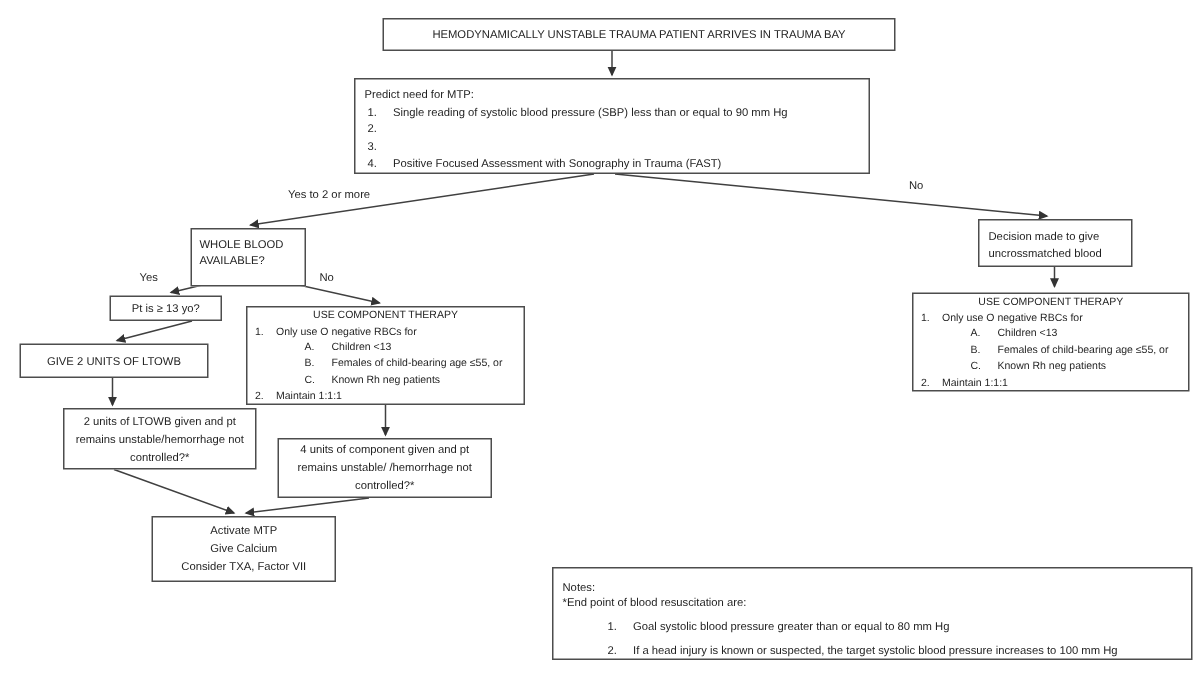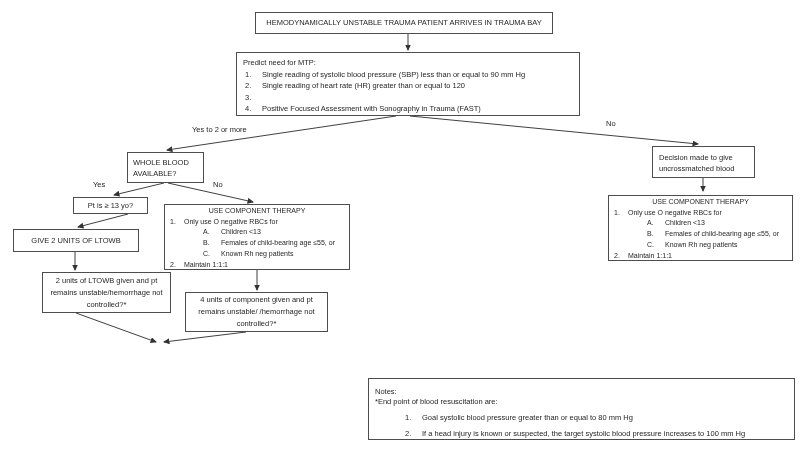--- a/index.html
+++ b/index.html
@@ -65,49 +65,48 @@
       <line x1="168" y1="183" x2="253" y2="202" marker-end="url(#arrow)"></line>
       <line x1="128" y1="214" x2="78" y2="227" marker-end="url(#arrow)"></line>
       <line x1="75" y1="252" x2="75" y2="270" marker-end="url(#arrow)"></line>
       <line x1="257" y1="270" x2="257" y2="290" marker-end="url(#arrow)"></line>
       <line x1="76" y1="313" x2="156" y2="342" marker-end="url(#arrow)"></line>
       <line x1="246" y1="332" x2="164" y2="342" marker-end="url(#arrow)"></line>
       <line x1="703" y1="178" x2="703" y2="191" marker-end="url(#arrow)"></line>
     </g>
   </svg>
 
-  <div class="box center" style="left:255px;top:12px;width:298px;height:22px;">
+  <div class="box center" style="left:255px;top:12px;width:342px;height:22px;">
     <span>HEMODYNAMICALLY UNSTABLE TRAUMA PATIENT ARRIVES IN TRAUMA BAY</span>
   </div>
 
   <div class="box predict" style="left:236px;top:52px;width:344px;height:64px;">
     <div class="ptitle">Predict need for MTP:</div>
     <div class="prow">
       <span class="m">1.</span>
       <span>Single reading of systolic blood pressure (SBP) less than or equal to 90 mm Hg</span>
     </div>
     <div class="prow">
       <span class="m">2.</span>
-      <span>Single reading of heart rate (HR) greater than or equal to 120</span>
     </div>
     <div class="prow">
       <span class="m">3.</span>
     </div>
     <div class="prow">
       <span class="m">4.</span>
       <span>Positive Focused Assessment with Sonography in Trauma (FAST)</span>
     </div>
   </div>
 
   <div class="lbl" style="left:192px;top:125px;">Yes to 2 or more</div>
   <div class="lbl" style="left:606px;top:119px;">No</div>
   <div class="lbl" style="left:93px;top:180px;">Yes</div>
   <div class="lbl" style="left:213px;top:180px;">No</div>
 
-  <div class="box" style="left:127px;top:152px;width:77px;height:31px;padding:4px 5px;line-height:11px;">
+  <div class="box" style="left:127px;top:152px;width:77px;height:39px;padding:4px 5px;line-height:11px;">
     <span>WHOLE BLOOD AVAILABLE?</span>
   </div>
 
   <div class="box" style="left:652px;top:146px;width:103px;height:32px;padding:5px 6px;line-height:11px;">
     <span>Decision made to give uncrossmatched blood</span>
   </div>
 
   <div class="box center" style="left:73px;top:197px;width:75px;height:17px;">
     <span>Pt is ≥ 13 yo?</span>
   </div>
@@ -165,20 +164,25 @@
   </div>
 
   <div class="box mc" style="left:10px;top:272px;width:129px;height:41px;margin-left:32px;">
     <span>2 units of LTOWB given and pt remains unstable/hemorrhage not controlled?*</span>
   </div>
 
   <div class="box mc" style="left:185px;top:292px;width:143px;height:40px;">
     <span>4 units of component given and pt remains unstable/ /hemorrhage not controlled?*</span>
   </div>
 
+  <div class="box mc" style="left:101px;top:344px;width:123px;height:44px;">
+    <span>Activate MTP</span>
+    <span>Give Calcium</span>
+    <span>Consider TXA, Factor VII</span>
+  </div>
 
   <div class="box notes" style="left:368px;top:378px;width:427px;height:62px;">
     <div>Notes:</div>
     <div>*End point of blood resuscitation are:</div>
     <div class="nitem">
       <span class="m">1.</span>
       <span>Goal systolic blood pressure greater than or equal to 80 mm Hg</span>
     </div>
     <div class="nitem">
       <span class="m">2.</span>

